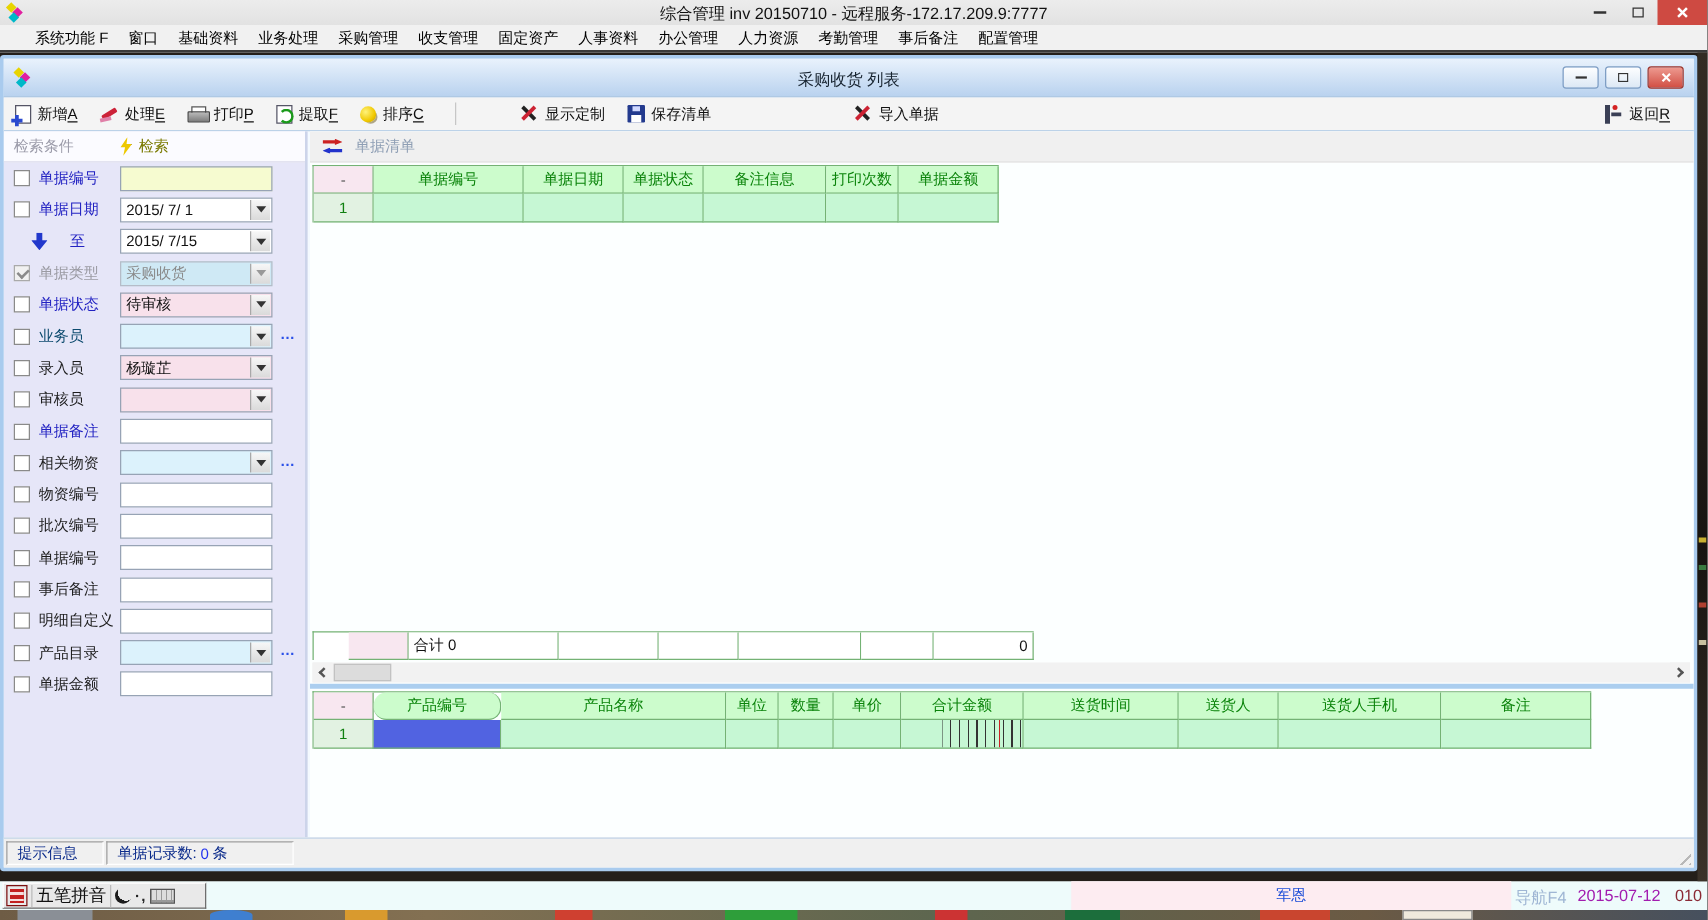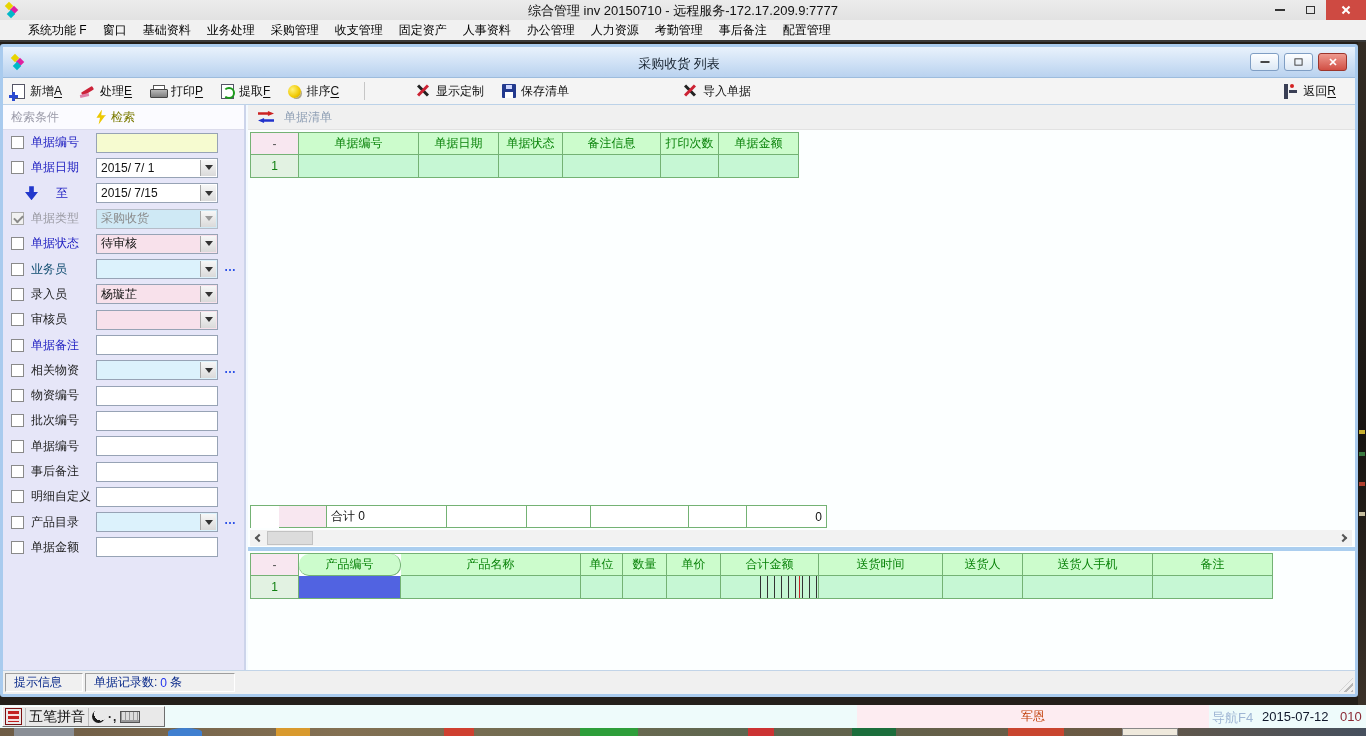--- a/index.html
+++ b/index.html
@@ -137,23 +137,23 @@
   
   .app-status { position:absolute; top:705px; left:0; width:1366px; height:23px; background:#eefbfb; }
   .ime-bar { position:absolute; left:2px; top:1px; width:163px; height:21px; background:#e9e9e9; border:1px solid; border-color:#fff #6e6e6e #6e6e6e #fff; display:flex; align-items:center; gap:3px; padding:0 2px; }
   .ime-seal { width:17px; height:17px; background:#c32020; border:1px solid #7c1010;
       background-image:repeating-linear-gradient(0deg,transparent 0 3px,rgba(255,255,255,.85) 3px 5px); background-clip:content-box; padding:2px; }
   .ime-name { font-size:14px; color:#111; padding:0 3px; border-left:1px solid #bbb; border-right:1px solid #bbb; }
   .ime-moon { width:13px; height:13px; border-radius:50%; background:radial-gradient(circle at 68% 30%, #e9e9e9 0 52%, #1c1c1c 53%); }
   .ime-punct { font-weight:bold; color:#222; letter-spacing:1px; }
   .ime-kbd { width:20px; height:12px; border:1px solid #555; background:#ddd; 
       background-image:repeating-linear-gradient(90deg,#999 0 1px,transparent 1px 4px),linear-gradient(transparent 0 8px,#999 8px 9px); }
-  .user-block { position:absolute; left:857px; top:0; width:352px; height:23px; background:#fdecf1; display:flex; align-items:center; justify-content:center; color:#c2410c; }
+  .user-block { position:absolute; left:857px; top:0; width:352px; height:23px; background:#fdecf1; display:flex; align-items:center; justify-content:center; color:#1d4ed8; }
   .nav-label  { position:absolute; left:1212px; top:4px; color:#9fb6d4; font-size:13px; }
-  .date-label { position:absolute; left:1262px; top:4px; color:#0f172a; font-size:13px; }
+  .date-label { position:absolute; left:1262px; top:4px; color:#a21caf; font-size:13px; }
   .code-label { position:absolute; left:1340px; top:4px; color:#8b2a35; font-size:13px; }
 
   
   .right-strip { position:absolute; top:42px; left:1358px; width:8px; height:663px; background:linear-gradient(#332c24,#171411 60%,#3b3229); }
   .right-strip .blip { position:absolute; left:1px; width:6px; height:4px; }
   .desktop-strip { position:absolute; top:728px; left:0; width:1366px; height:8px; background:linear-gradient(90deg,#6e5c45,#82705а 0); background:linear-gradient(90deg,#6e5c45 0%,#837052 25%,#5d664f 55%,#6b5a44 80%,#46505e 100%); }
   .desk-icon { position:absolute; top:0; height:8px; }
 </style>
 </head>
 <body>

